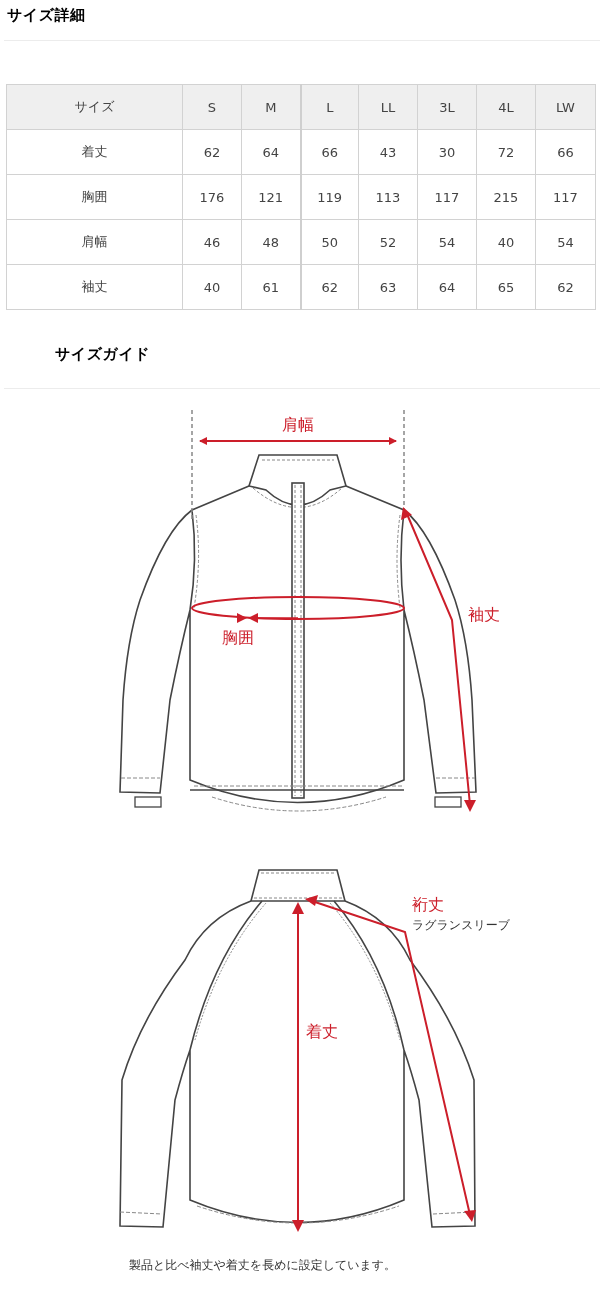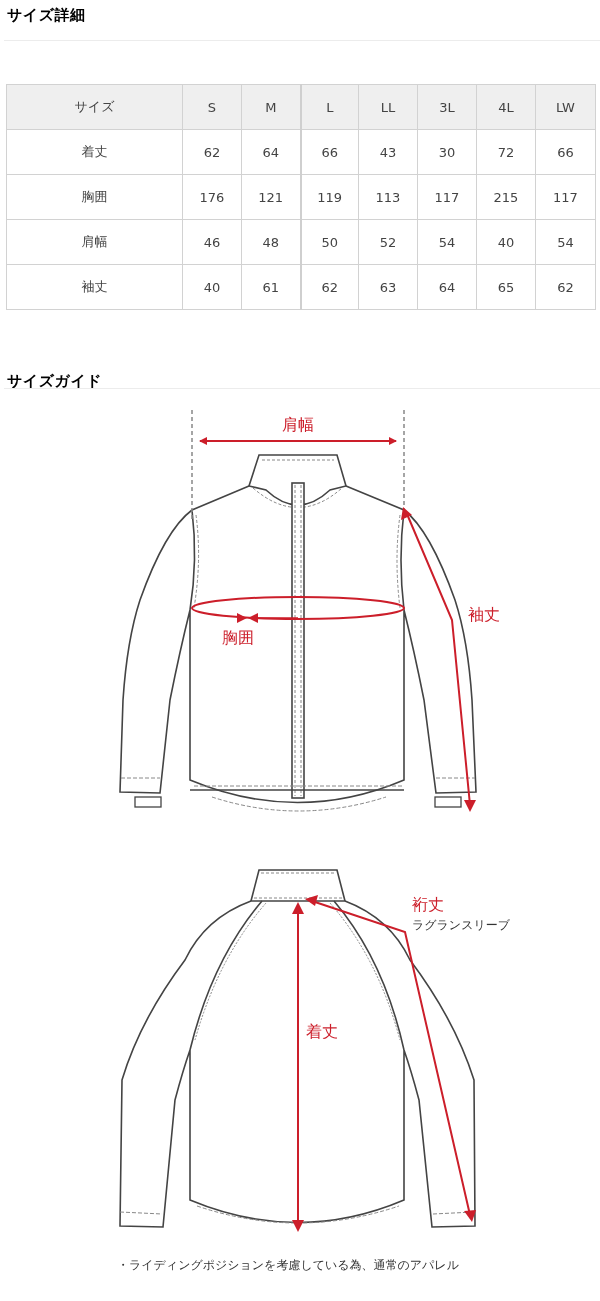--- a/index.html
+++ b/index.html
@@ -86,21 +86,21 @@
       <td>61</td>
       <td class="thick-left">62</td>
       <td>63</td>
       <td>64</td>
       <td>65</td>
       <td>62</td>
     </tr>
   </tbody>
 </table>
 
-<h2 class="section-title" style="top:372px;">サイズガイド</h2>
+<h2 class="section-title" style="top:345px;margin-left:48px;">サイズガイド</h2>
 <div class="section-rule" style="top:388px;"></div>
 
 <svg width="600" height="1301" style="position:absolute;left:0;top:0;">
   <defs>
     <marker id="arr" markerWidth="8" markerHeight="8" refX="7" refY="4" orient="auto" markerUnits="userSpaceOnUse">
       <path d="M0,0 L8,4 L0,8 z" fill="#cc1e2a"></path>
     </marker>
   </defs>
 
   <g fill="none" stroke="#444" stroke-width="1.6">
@@ -168,14 +168,14 @@
 
   <text x="298" y="430" text-anchor="middle" font-size="16" fill="#cc1e2a" font-family="DejaVu Sans, sans-serif">肩幅</text>
   <text x="238" y="643" text-anchor="middle" font-size="16" fill="#cc1e2a" font-family="DejaVu Sans, sans-serif">胸囲</text>
   <text x="484" y="620" text-anchor="middle" font-size="16" fill="#cc1e2a" font-family="DejaVu Sans, sans-serif">袖丈</text>
   <text x="428" y="910" text-anchor="middle" font-size="16" fill="#cc1e2a" font-family="DejaVu Sans, sans-serif">裄丈</text>
   <text x="412" y="929" font-size="12" fill="#333" font-family="DejaVu Sans, sans-serif">ラグランスリーブ</text>
   <text x="322" y="1037" text-anchor="middle" font-size="16" fill="#cc1e2a" font-family="DejaVu Sans, sans-serif">着丈</text>
 </svg>
 
 <div class="note">
-  <div><span class="bullet">・</span><span>ライディングポジションを考慮している為、通常のアパレル</span></div>
+  <div class="line2">製品と比べ袖丈や着丈を長めに設定しています。</div>
 </div>
 
 </body></html>

